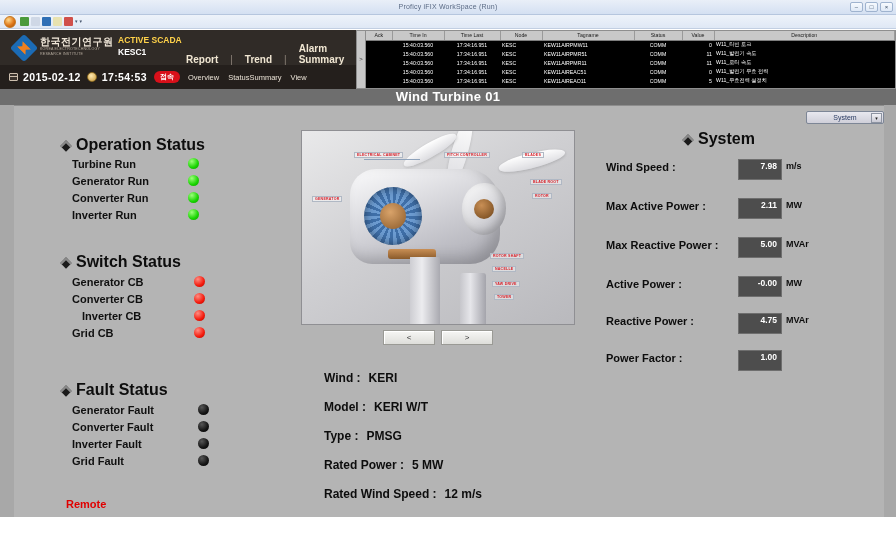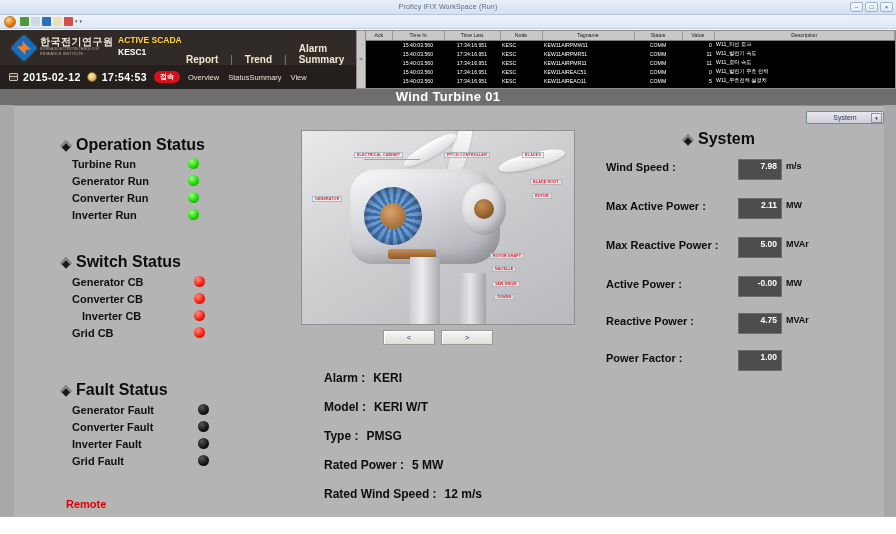--- a/index.html
+++ b/index.html
@@ -489,21 +489,21 @@
     <div class="callout" style="left:188px; top:122px;" data-name="callout-rotor-shaft">ROTOR SHAFT</div>
     <div class="callout" style="left:190px; top:135px;" data-name="callout-nacelle">NACELLE</div>
     <div class="callout" style="left:190px; top:150px;" data-name="callout-yaw-drive">YAW DRIVE</div>
     <div class="callout" style="left:192px; top:163px;" data-name="callout-tower">TOWER</div>
   </div>
 
   <div class="navbtn" style="left:383px; top:330px;" data-name="previous-button">&lt;</div>
   <div class="navbtn" style="left:441px; top:330px;" data-name="next-button">&gt;</div>
 
   <div class="spec" style="left:324px; top:371px;" data-name="spec-maker">
-    <span data-name="spec-maker-label">Alarm :</span><span class="val" data-name="spec-maker-value">KERI</span>
+    <span data-name="spec-maker-label">Wind :</span><span class="val" data-name="spec-maker-value">KERI</span>
   </div>
   <div class="spec" style="left:324px; top:400px;" data-name="spec-model">
     <span data-name="spec-model-label">Model :</span><span class="val" data-name="spec-model-value">KERI W/T</span>
   </div>
   <div class="spec" style="left:324px; top:429px;" data-name="spec-type">
     <span data-name="spec-type-label">Type :</span><span class="val" data-name="spec-type-value">PMSG</span>
   </div>
   <div class="spec" style="left:324px; top:458px;" data-name="spec-rated-power">
     <span data-name="spec-rated-power-label">Rated Power :</span><span class="val" data-name="spec-rated-power-value">5 MW</span>
   </div>

